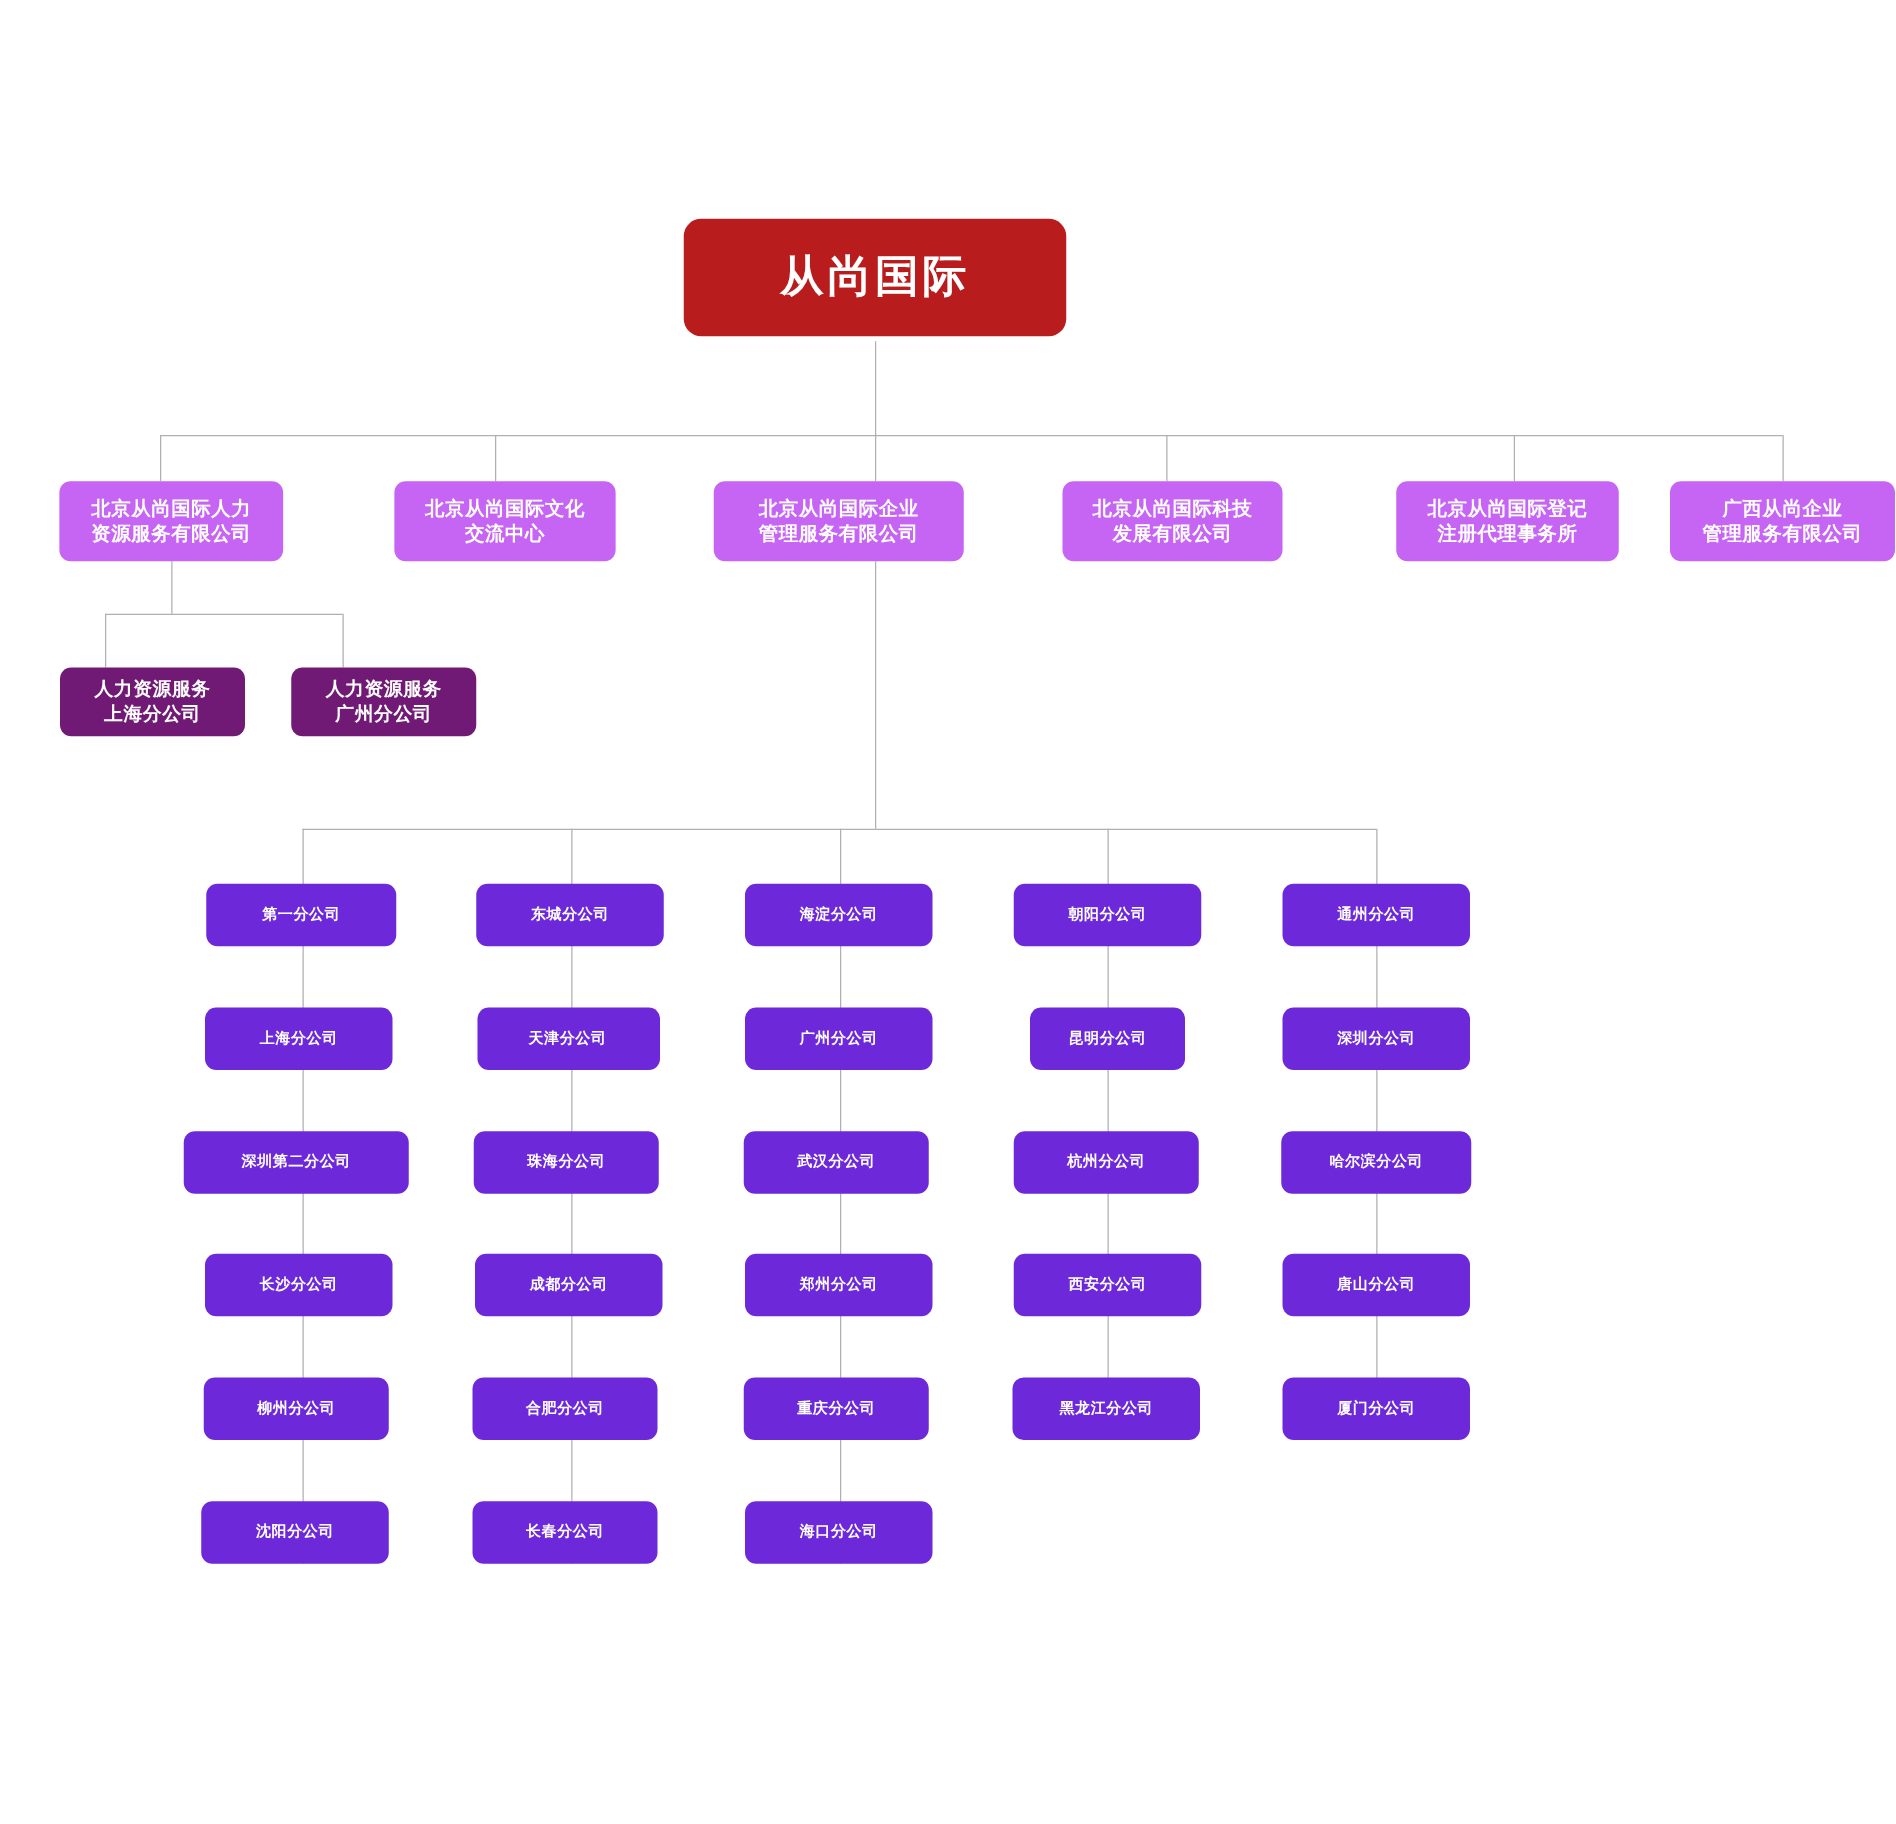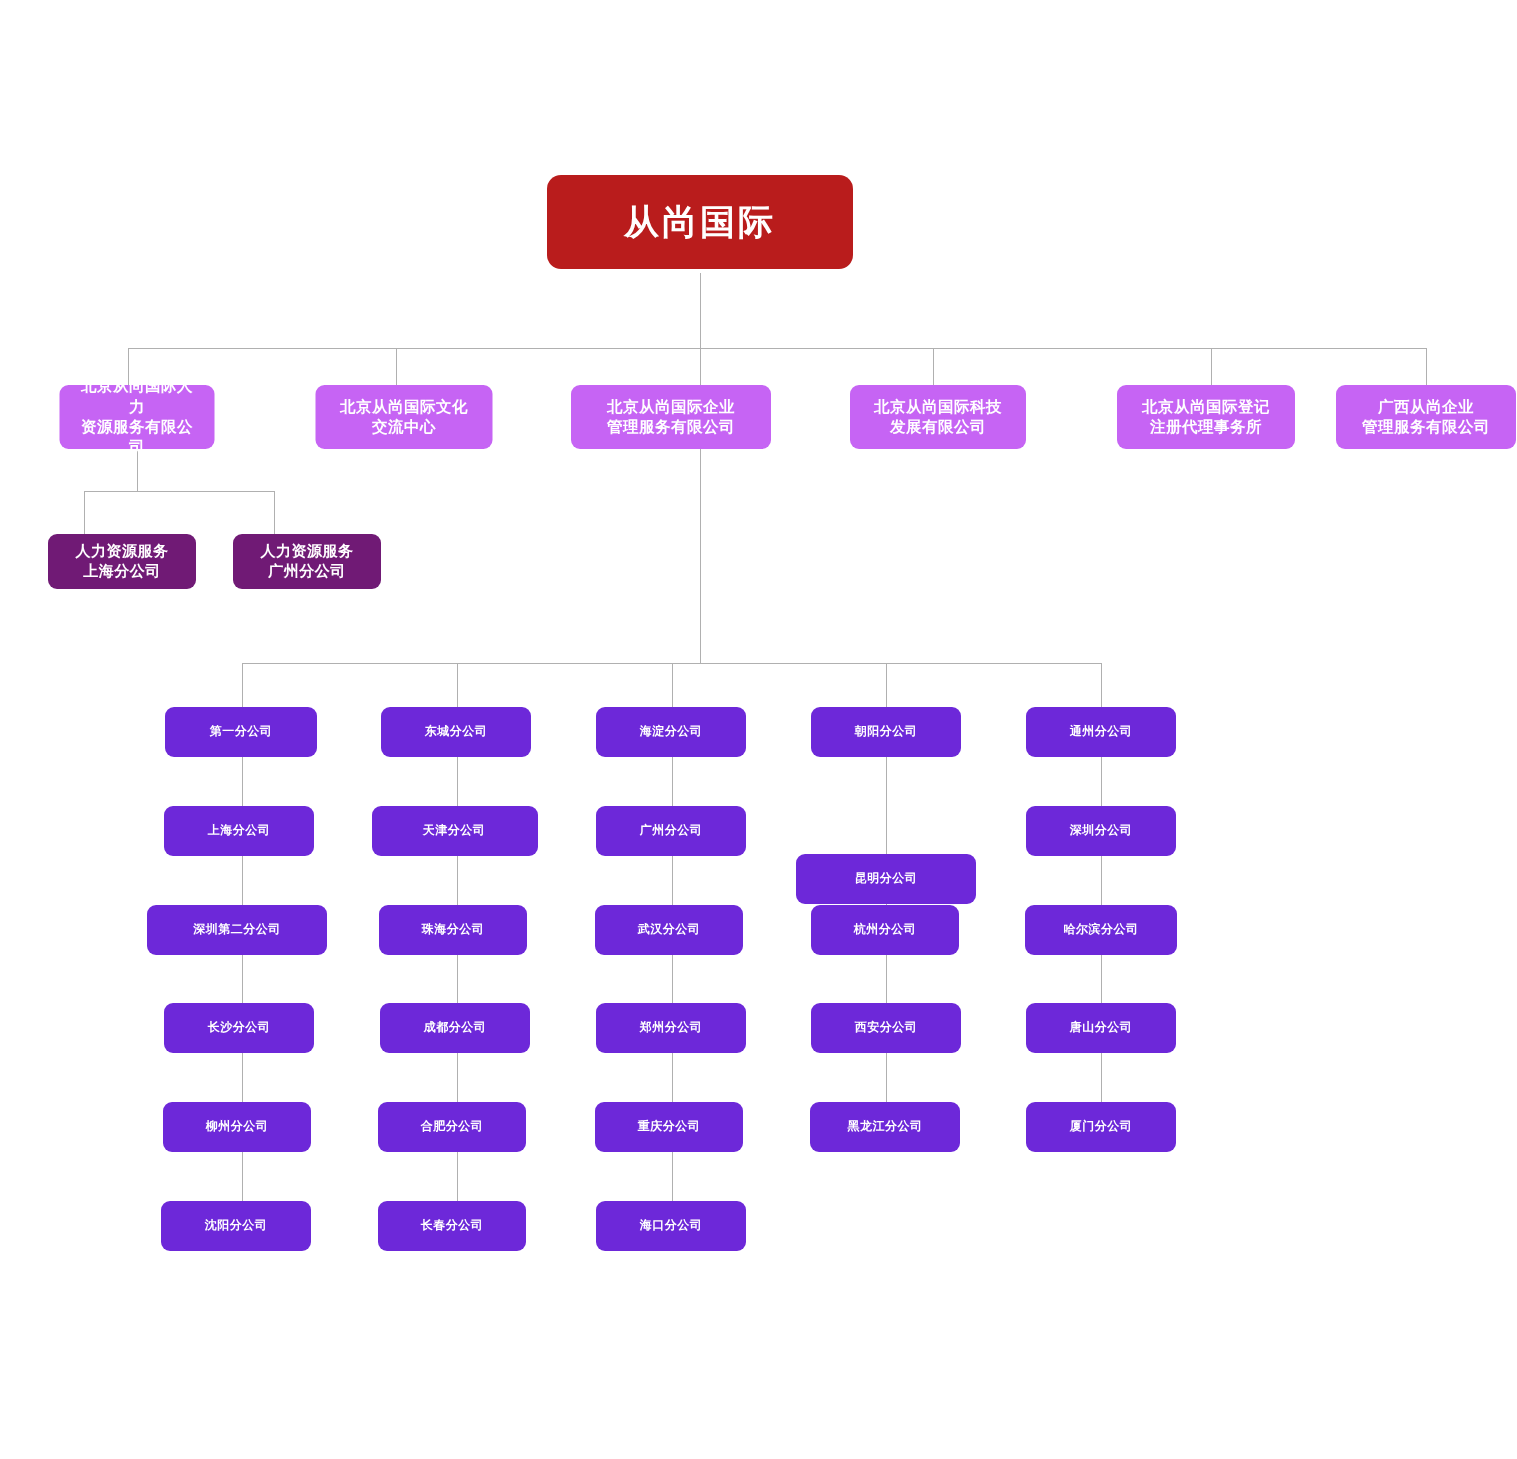--- a/index.html
+++ b/index.html
@@ -106,21 +106,21 @@
   <div class="line v" style="left:1101px; top:663px; height:44px;"></div>
 
   <div class="line v" style="left:242px; top:707px; height:544px;"></div>
   <div class="line v" style="left:457px; top:707px; height:544px;"></div>
   <div class="line v" style="left:672px; top:707px; height:544px;"></div>
   <div class="line v" style="left:886px; top:707px; height:445px;"></div>
   <div class="line v" style="left:1101px; top:707px; height:445px;"></div>
 
   <div class="node root" style="left:700px; top:175px;">从尚国际</div>
 
-  <div class="node div" style="left:137px; top:385px; width:155px;">北京从尚国际人力
+  <div class="node div" style="left:137px; top:385px; width:179px;">北京从尚国际人力
 资源服务有限公司</div>
   <div class="node div" style="left:404px; top:385px; width:177px;">北京从尚国际文化
 交流中心</div>
   <div class="node div" style="left:671px; top:385px; width:200px;">北京从尚国际企业
 管理服务有限公司</div>
   <div class="node div" style="left:1206px; top:385px; width:178px;">北京从尚国际登记
 注册代理事务所</div>
   <div class="node div" style="left:938px; top:385px; width:176px;">北京从尚国际科技
 发展有限公司</div>
   <div class="node div" style="left:1426px; top:385px; width:180px;text-align:center;">广西从尚企业
@@ -132,35 +132,35 @@
 广州分公司</div>
 
   <div class="node branch-green" style="left:241px; top:707px; width:152px;">第一分公司</div>
   <div class="node branch-green" style="left:239px; top:806px; width:150px;">上海分公司</div>
   <div class="node branch-green" style="left:237px; top:905px; width:180px;">深圳第二分公司</div>
   <div class="node branch-green" style="left:239px; top:1003px; width:150px;">长沙分公司</div>
   <div class="node branch-green" style="left:237px; top:1102px; width:148px;">柳州分公司</div>
   <div class="node branch-green" style="left:236px; top:1201px; width:150px;">沈阳分公司</div>
 
   <div class="node branch-green" style="left:456px; top:707px; width:150px;">东城分公司</div>
-  <div class="node branch-green" style="left:455px; top:806px; width:166px;padding-left:12px;">天津分公司</div>
+  <div class="node branch-green" style="left:455px; top:806px; width:146px;padding-left:12px;">天津分公司</div>
   <div class="node branch-green" style="left:453px; top:905px; width:148px;">珠海分公司</div>
   <div class="node branch-green" style="left:455px; top:1003px; width:150px;">成都分公司</div>
   <div class="node branch-green" style="left:452px; top:1102px; width:148px;">合肥分公司</div>
   <div class="node branch-green" style="left:452px; top:1201px; width:148px;">长春分公司</div>
 
   <div class="node branch-green" style="left:671px; top:707px; width:150px;">海淀分公司</div>
   <div class="node branch-green" style="left:671px; top:806px; width:150px;">广州分公司</div>
   <div class="node branch-green" style="left:669px; top:905px; width:148px;">武汉分公司</div>
   <div class="node branch-green" style="left:671px; top:1003px; width:150px;">郑州分公司</div>
   <div class="node branch-green" style="left:669px; top:1102px; width:148px;">重庆分公司</div>
   <div class="node branch-green" style="left:671px; top:1201px; width:150px;">海口分公司</div>
 
   <div class="node branch-green" style="left:886px; top:707px; width:150px;">朝阳分公司</div>
-  <div class="node branch-green" style="left:886px; top:806px; width:180px;margin-top:48px;">昆明分公司</div>
+  <div class="node branch-green" style="left:886px; top:806px; width:124px;">昆明分公司</div>
   <div class="node branch-green" style="left:885px; top:905px; width:148px;">杭州分公司</div>
   <div class="node branch-green" style="left:886px; top:1003px; width:150px;">西安分公司</div>
   <div class="node branch-green" style="left:885px; top:1102px; width:150px;">黑龙江分公司</div>
 
   <div class="node branch-green" style="left:1101px; top:707px; width:150px;">通州分公司</div>
   <div class="node branch-green" style="left:1101px; top:806px; width:150px;">深圳分公司</div>
   <div class="node branch-green" style="left:1101px; top:905px; width:152px;">哈尔滨分公司</div>
   <div class="node branch-green" style="left:1101px; top:1003px; width:150px;">唐山分公司</div>
   <div class="node branch-green" style="left:1101px; top:1102px; width:150px;">厦门分公司</div>
 

